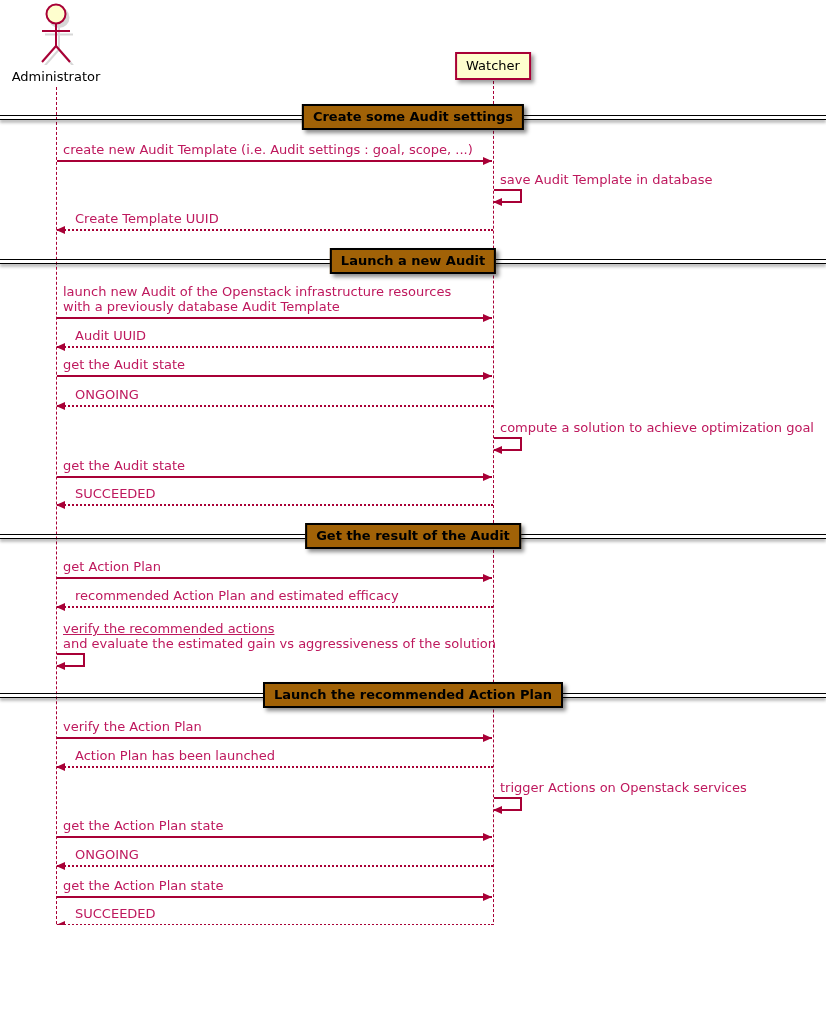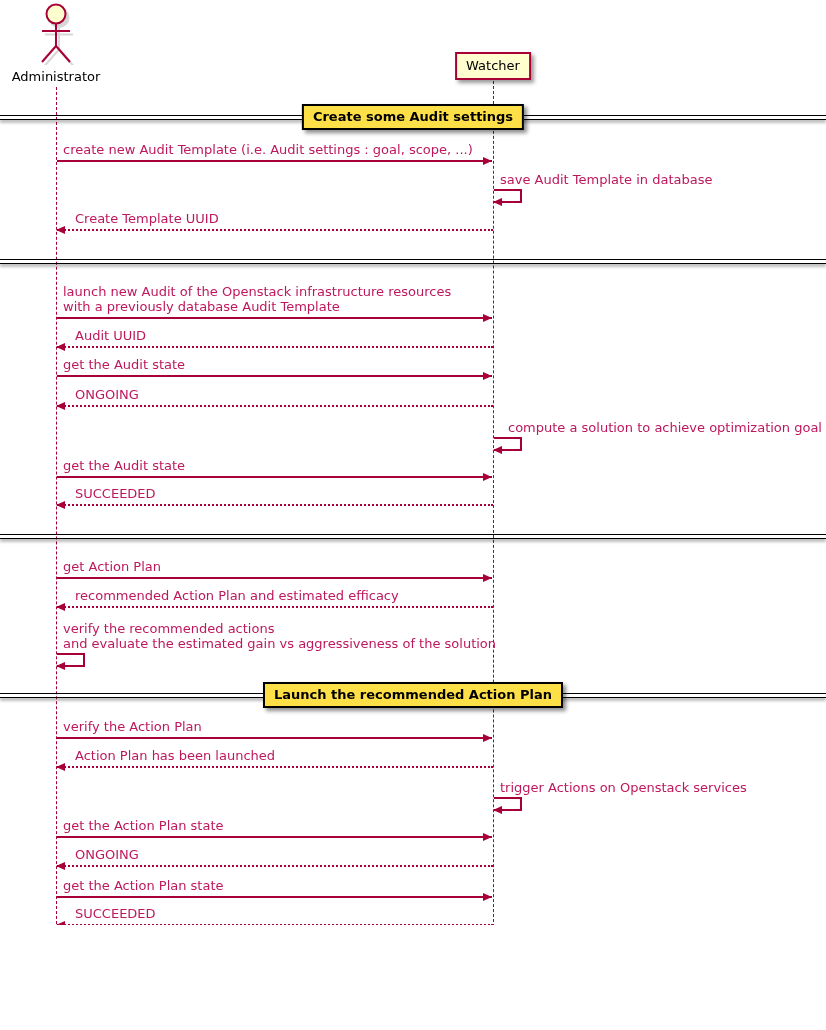--- a/index.html
+++ b/index.html
@@ -23,21 +23,21 @@
   .ah{position:absolute;width:0;height:0;border-top:4px solid transparent;border-bottom:4px solid transparent;}
   .ah.right{border-left:9px solid #A80036;}
   .ah.left{border-right:9px solid #A80036;}
   .self-box{position:absolute;width:28px;height:14px;box-sizing:border-box;
     border:2px solid #A80036;border-left:none;}
   .divider{position:absolute;left:0;width:826px;height:26px;}
   .divider-line{position:absolute;left:0;right:0;top:11px;height:3px;
     border-top:1px solid #000;border-bottom:1px solid #000;
     box-shadow:0 3px 3px rgba(0,0,0,0.25);}
   .divider-label{position:absolute;left:50%;top:0;transform:translateX(-50%);
-    background:#fde047;border:2px solid #000;padding:3px 9px;
+    background:#a16207;border:2px solid #000;padding:3px 9px;
     font-size:13px;line-height:16px;font-weight:bold;white-space:nowrap;
     box-shadow:3px 3px 4px rgba(0,0,0,0.45);}
 </style>
 </head>
 <body>
 
 <div id="canvas">
 
   <div class="lifeline" style="left:56px;top:87px;height:857px;"></div>
   <div class="lifeline" style="left:493px;top:81px;height:861px;"></div>
@@ -95,55 +95,57 @@
       <div class="ah right" style="left: 483px; top: 157px;"></div>
       <div class="msg-text" style="left: 63px; top: 142px;">create new Audit Template (i.e. Audit settings : goal, scope, ...)</div>
       <div class="self-box" style="left: 494px; top: 189px;"></div>
       <div class="ah left" style="left: 493px; top: 198px;"></div>
       <div class="msg-text" style="left: 500px; top: 172px;">save Audit Template in database</div>
       <div class="msg-line dotted" style="left: 57px; width: 436px; top: 229px;"></div>
       <div class="ah left" style="left: 56px; top: 226px;"></div>
       <div class="msg-text" style="left: 75px; top: 211px;">Create Template UUID</div>
       <div class="divider" style="top: 248px;">
         <div class="divider-line"></div>
+        <div class="divider-label">Launch a new Audit</div>
       </div>
       <div class="msg-line" style="left: 57px; width: 435px; top: 317px;"></div>
       <div class="ah right" style="left: 483px; top: 314px;"></div>
       <div class="msg-text" style="left: 63px; top: 284px;">launch new Audit of the Openstack infrastructure resources</div>
       <div class="msg-text" style="left: 63px; top: 299px;">with a previously database Audit Template</div>
       <div class="msg-line dotted" style="left: 57px; width: 436px; top: 346px;"></div>
       <div class="ah left" style="left: 56px; top: 343px;"></div>
       <div class="msg-text" style="left: 75px; top: 328px;">Audit UUID</div>
       <div class="msg-line" style="left: 57px; width: 435px; top: 375px;"></div>
       <div class="ah right" style="left: 483px; top: 372px;"></div>
       <div class="msg-text" style="left: 63px; top: 357px;">get the Audit state</div>
       <div class="msg-line dotted" style="left: 57px; width: 436px; top: 405px;"></div>
       <div class="ah left" style="left: 56px; top: 402px;"></div>
       <div class="msg-text" style="left: 75px; top: 387px;">ONGOING</div>
       <div class="self-box" style="left: 494px; top: 437px;"></div>
       <div class="ah left" style="left: 493px; top: 446px;"></div>
-      <div class="msg-text" style="left: 500px; top: 420px; margin-left: 8px;">compute a solution to achieve optimization goal</div>
+      <div class="msg-text" style="left: 500px; top: 420px;">compute a solution to achieve optimization goal</div>
       <div class="msg-line" style="left: 57px; width: 435px; top: 476px;"></div>
       <div class="ah right" style="left: 483px; top: 473px;"></div>
       <div class="msg-text" style="left: 63px; top: 458px;">get the Audit state</div>
       <div class="msg-line dotted" style="left: 57px; width: 436px; top: 504px;"></div>
       <div class="ah left" style="left: 56px; top: 501px;"></div>
       <div class="msg-text" style="left: 75px; top: 486px;">SUCCEEDED</div>
       <div class="divider" style="top: 523px;">
         <div class="divider-line"></div>
+        <div class="divider-label">Get the result of the Audit</div>
       </div>
       <div class="msg-line" style="left: 57px; width: 435px; top: 577px;"></div>
       <div class="ah right" style="left: 483px; top: 574px;"></div>
       <div class="msg-text" style="left: 63px; top: 559px;">get Action Plan</div>
       <div class="msg-line dotted" style="left: 57px; width: 436px; top: 606px;"></div>
       <div class="ah left" style="left: 56px; top: 603px;"></div>
       <div class="msg-text" style="left: 75px; top: 588px;">recommended Action Plan and estimated efficacy</div>
       <div class="self-box" style="left: 57px; top: 653px;"></div>
       <div class="ah left" style="left: 56px; top: 662px;"></div>
-      <div class="msg-text" style="left: 63px; top: 621px;">verify the recommended actions</div>
+      <div class="msg-text" style="left: 63px; top: 621px; text-decoration: underline;">verify the recommended actions</div>
       <div class="msg-text" style="left: 63px; top: 636px;">and evaluate the estimated gain vs aggressiveness of the solution</div>
       <div class="divider" style="top: 682px;">
         <div class="divider-line"></div>
         <div class="divider-label">Launch the recommended Action Plan</div>
       </div>
       <div class="msg-line" style="left: 57px; width: 435px; top: 737px;"></div>
       <div class="ah right" style="left: 483px; top: 734px;"></div>
       <div class="msg-text" style="left: 63px; top: 719px;">verify the Action Plan</div>
       <div class="msg-line dotted" style="left: 57px; width: 436px; top: 766px;"></div>
       <div class="ah left" style="left: 56px; top: 763px;"></div>

